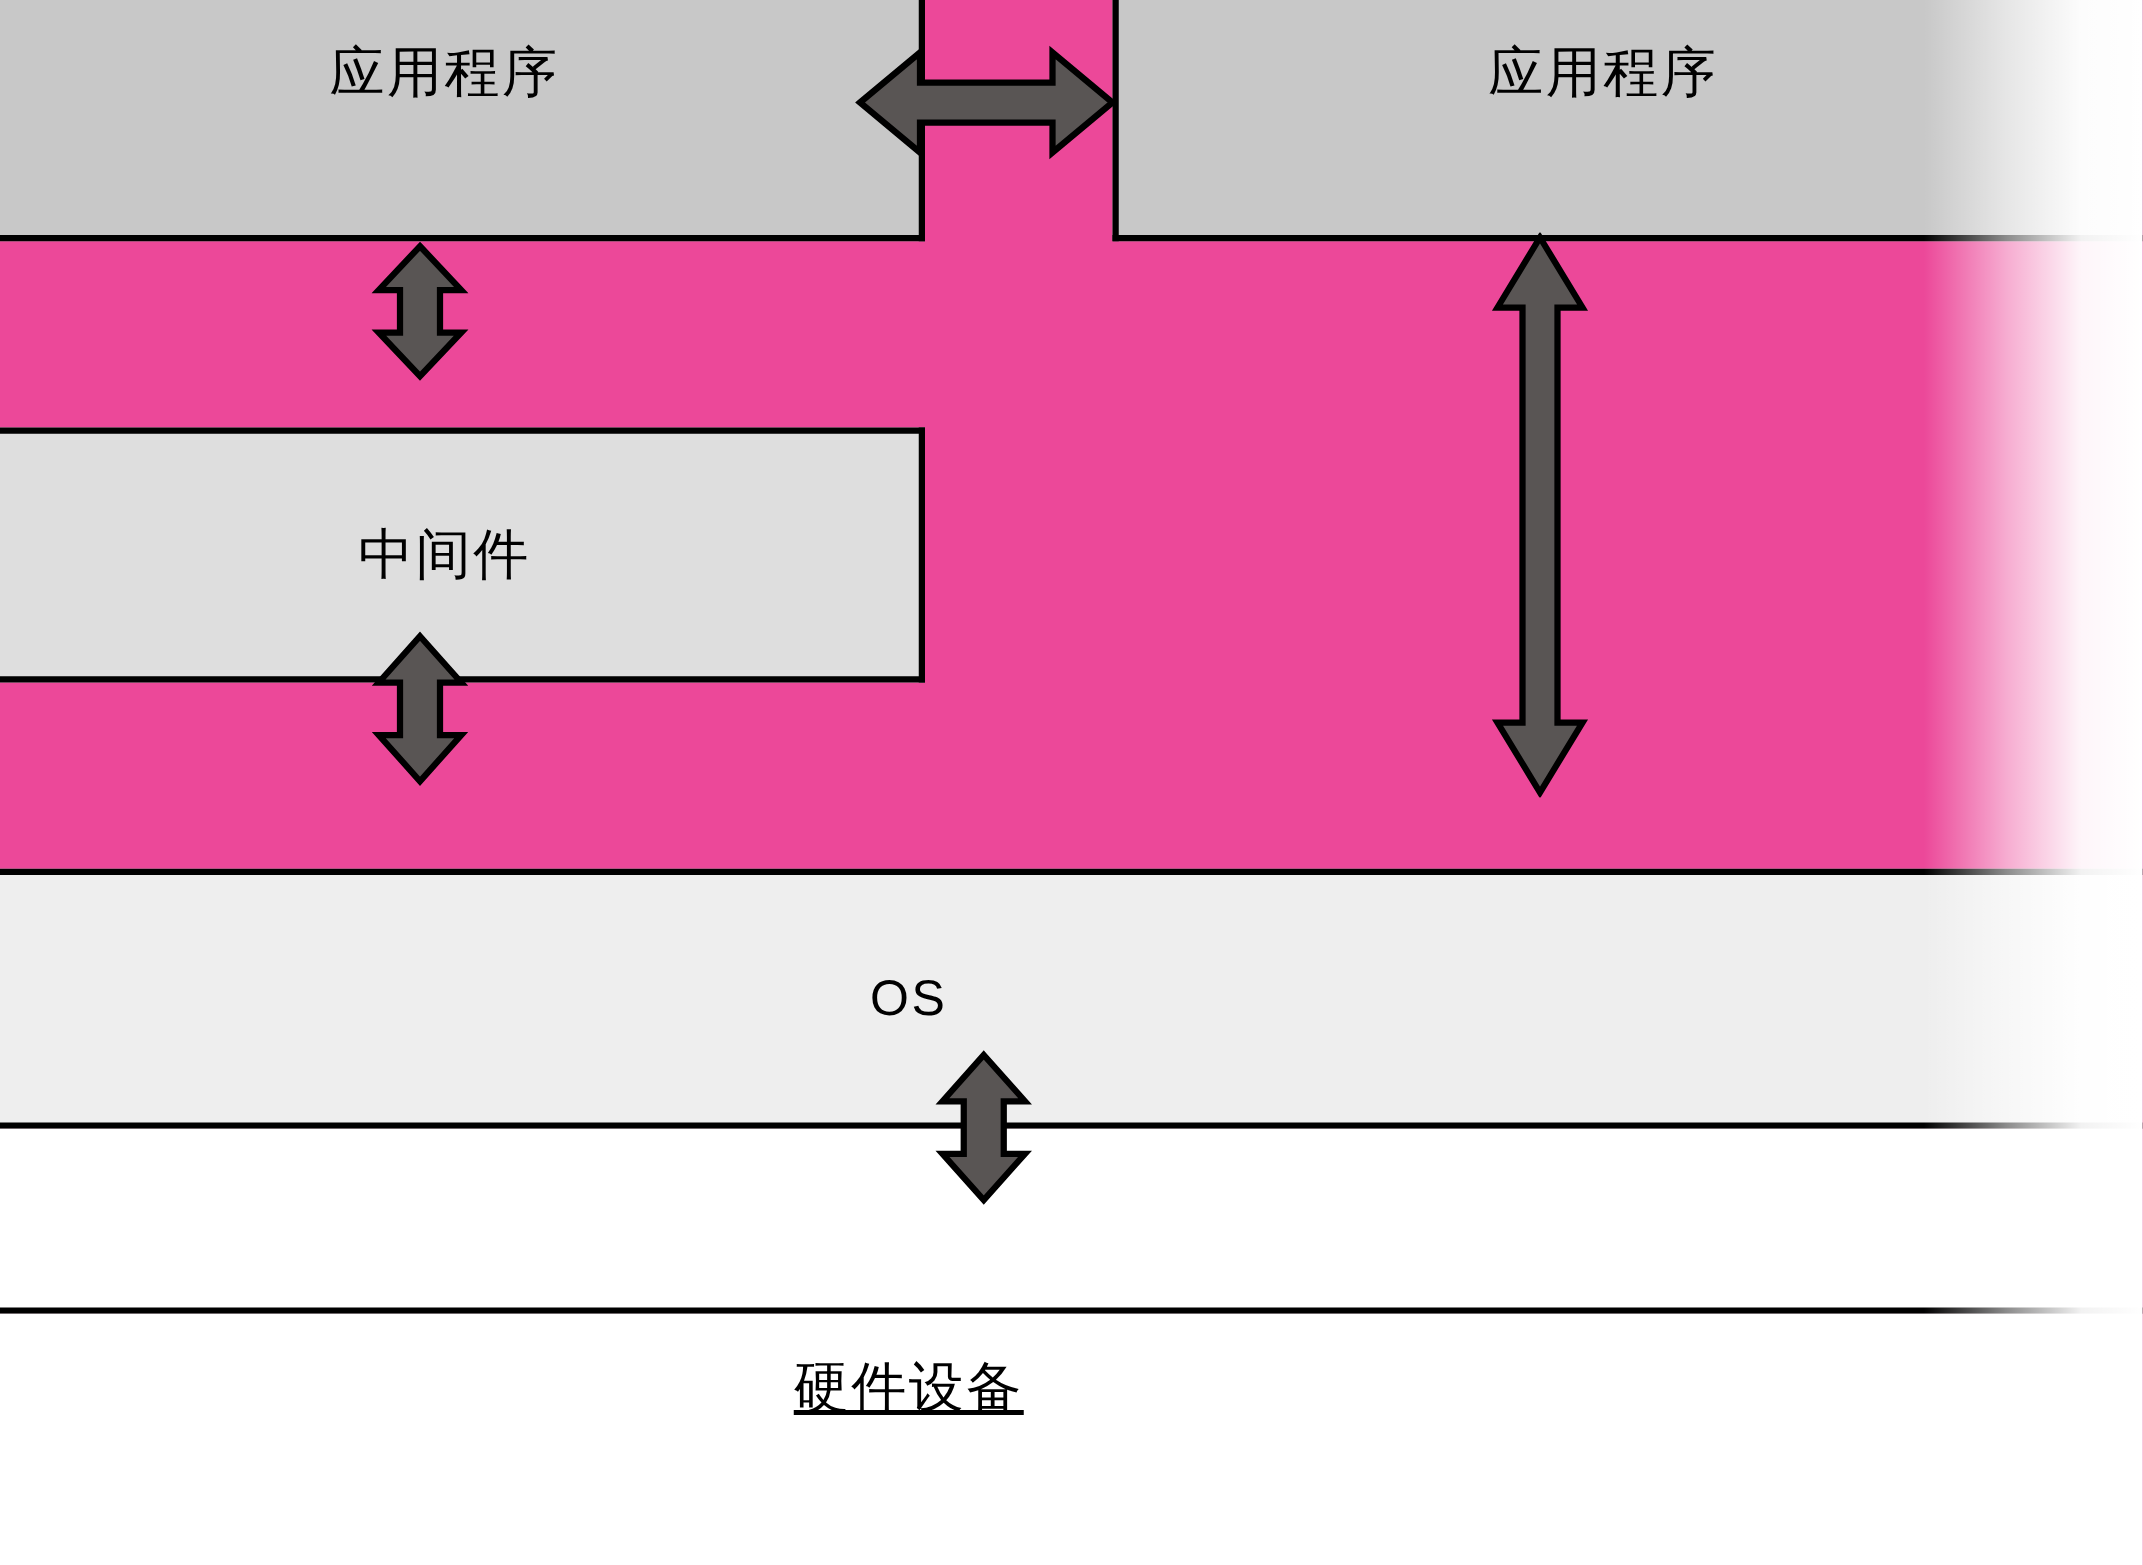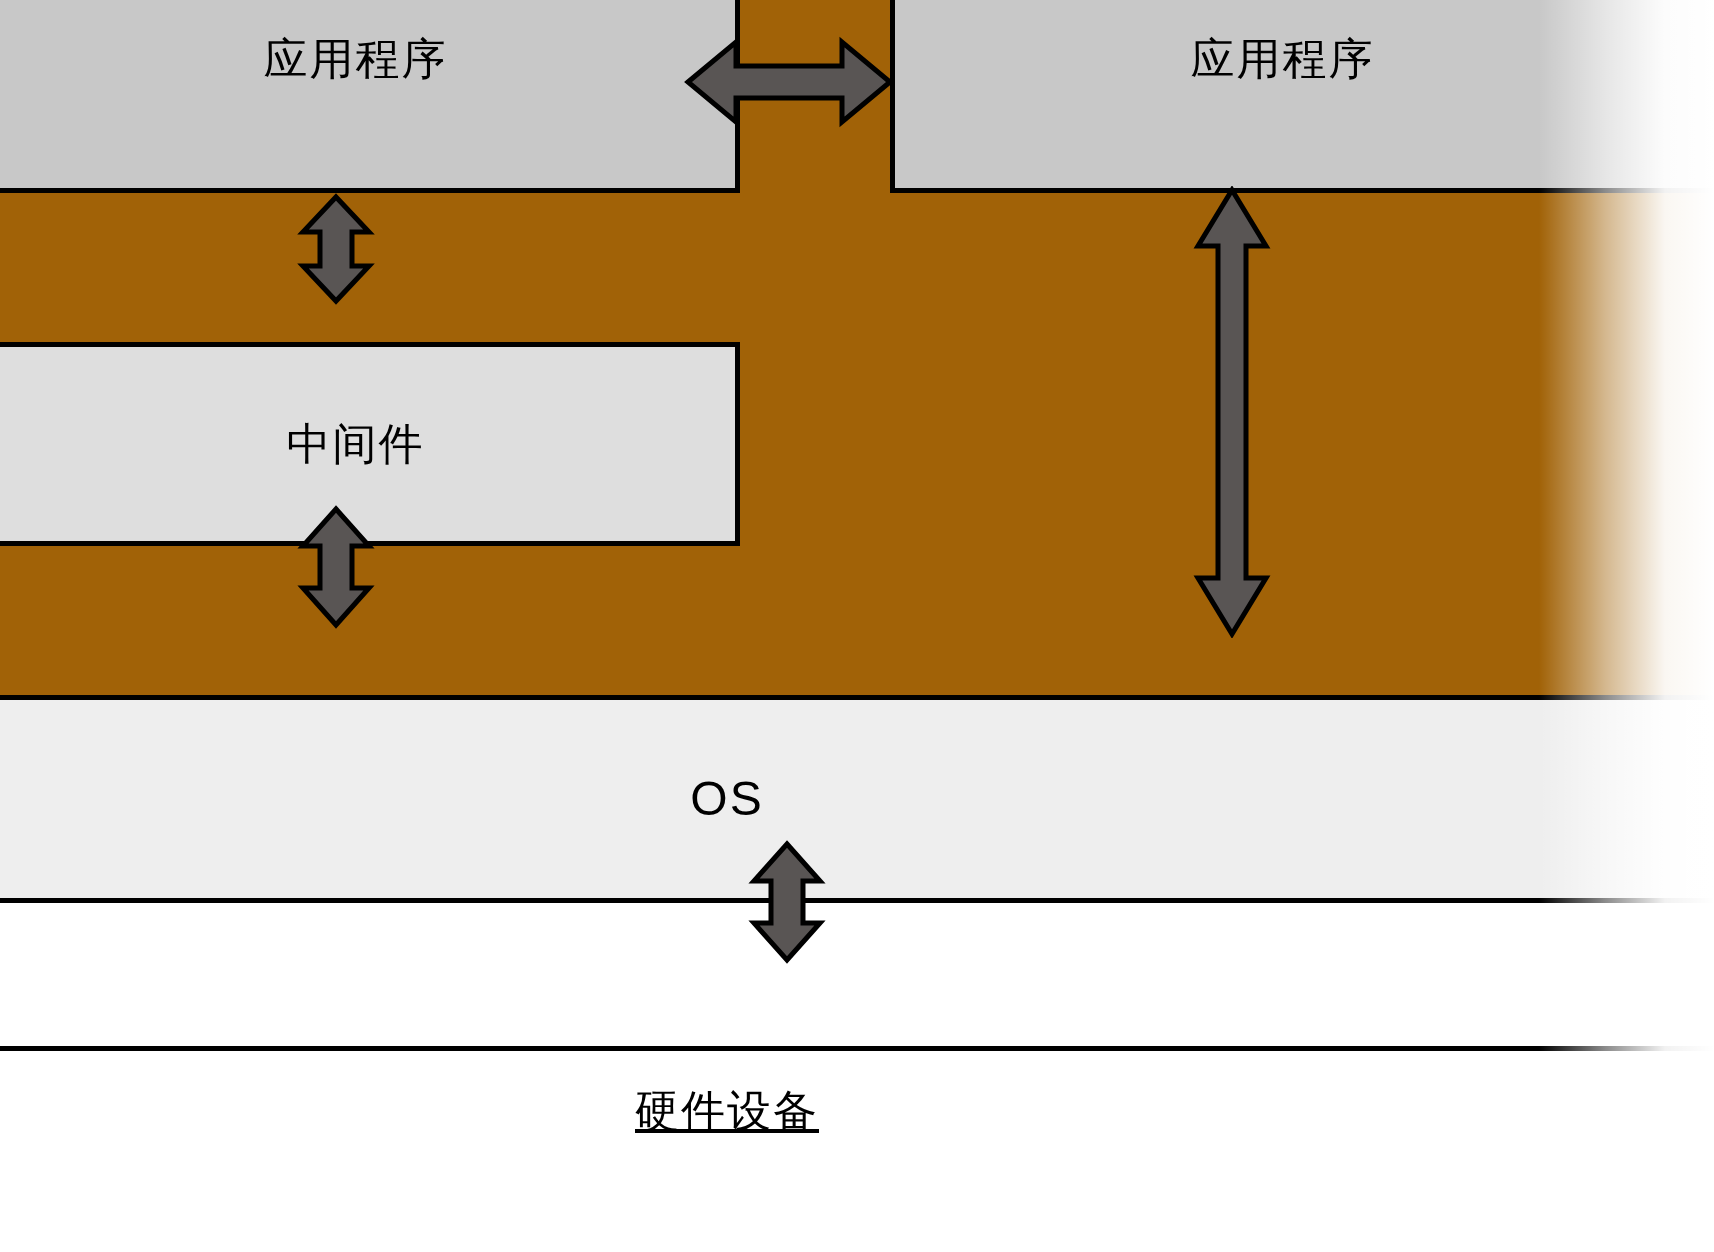--- a/index.html
+++ b/index.html
@@ -4,21 +4,21 @@
 <style>
   html, body {
     margin: 0;
     padding: 0;
     background: #ffffff;
   }
   #stage {
     position: relative;
     width: 1714px;
     height: 1252px;
-    background: #a16207;
+    background: #ec4899;
     overflow: hidden;
     font-family: "Liberation Sans", "DejaVu Sans", sans-serif;
   }
 
   
   .box {
     position: absolute;
     box-sizing: border-box;
     border: 5px solid #000000;
     display: flex;
@@ -85,21 +85,21 @@
   
   #os {
     left: -60px;
     top: 695px;
     width: 1834px;
     height: 208px;
     border-left: none;
     border-right: none;
   }
   #os .label {
-    font-size: 48px;
+    font-size: 40px;
     transform: translateX(-130px);
   }
 
   
   #gap-band {
     left: -60px;
     top: 903px;
     width: 1834px;
     height: 148px;
     border-left: none;

